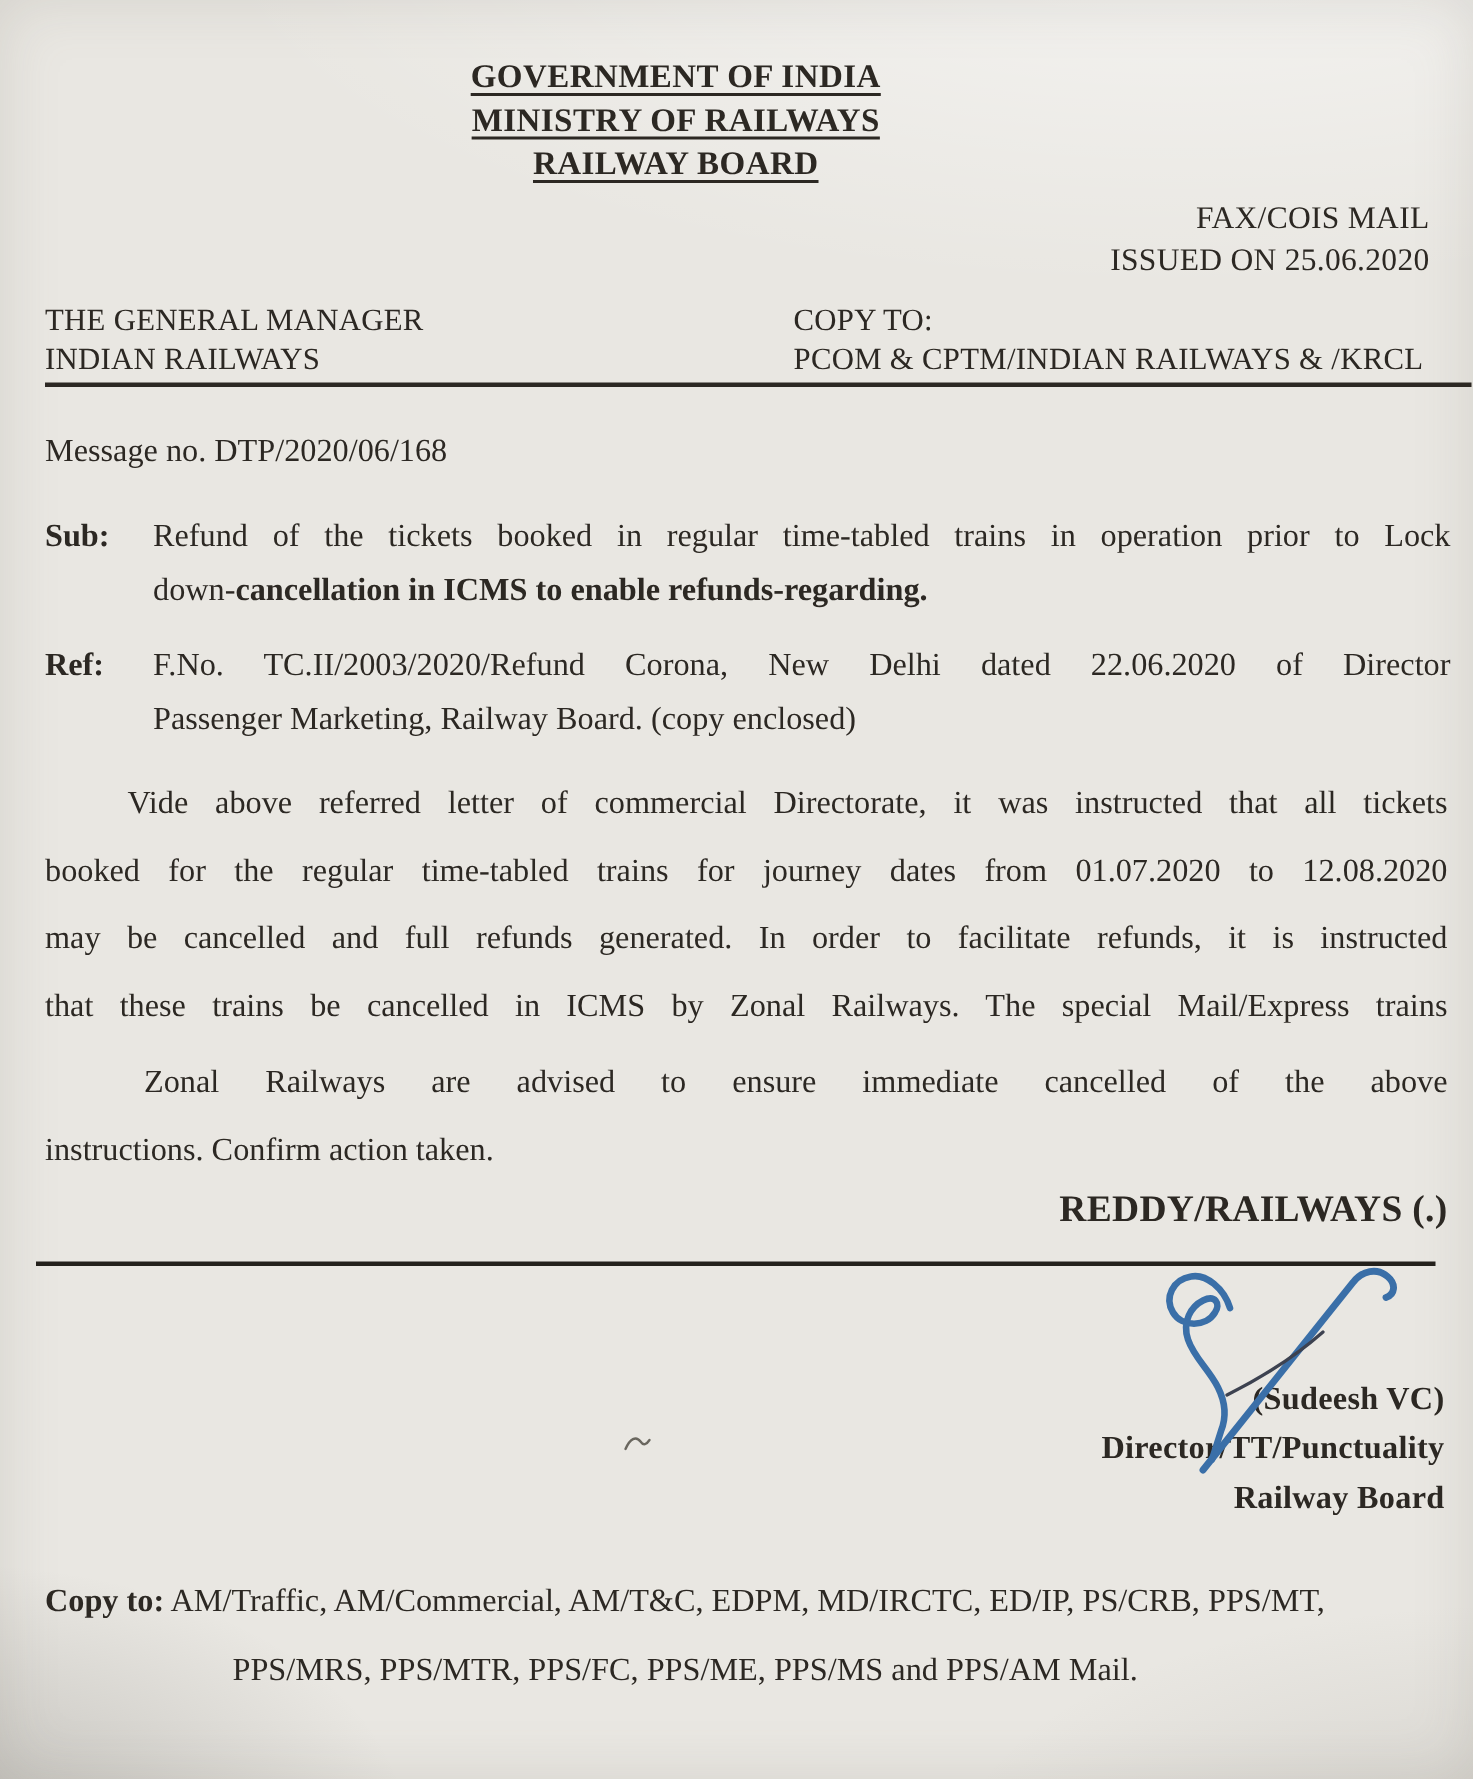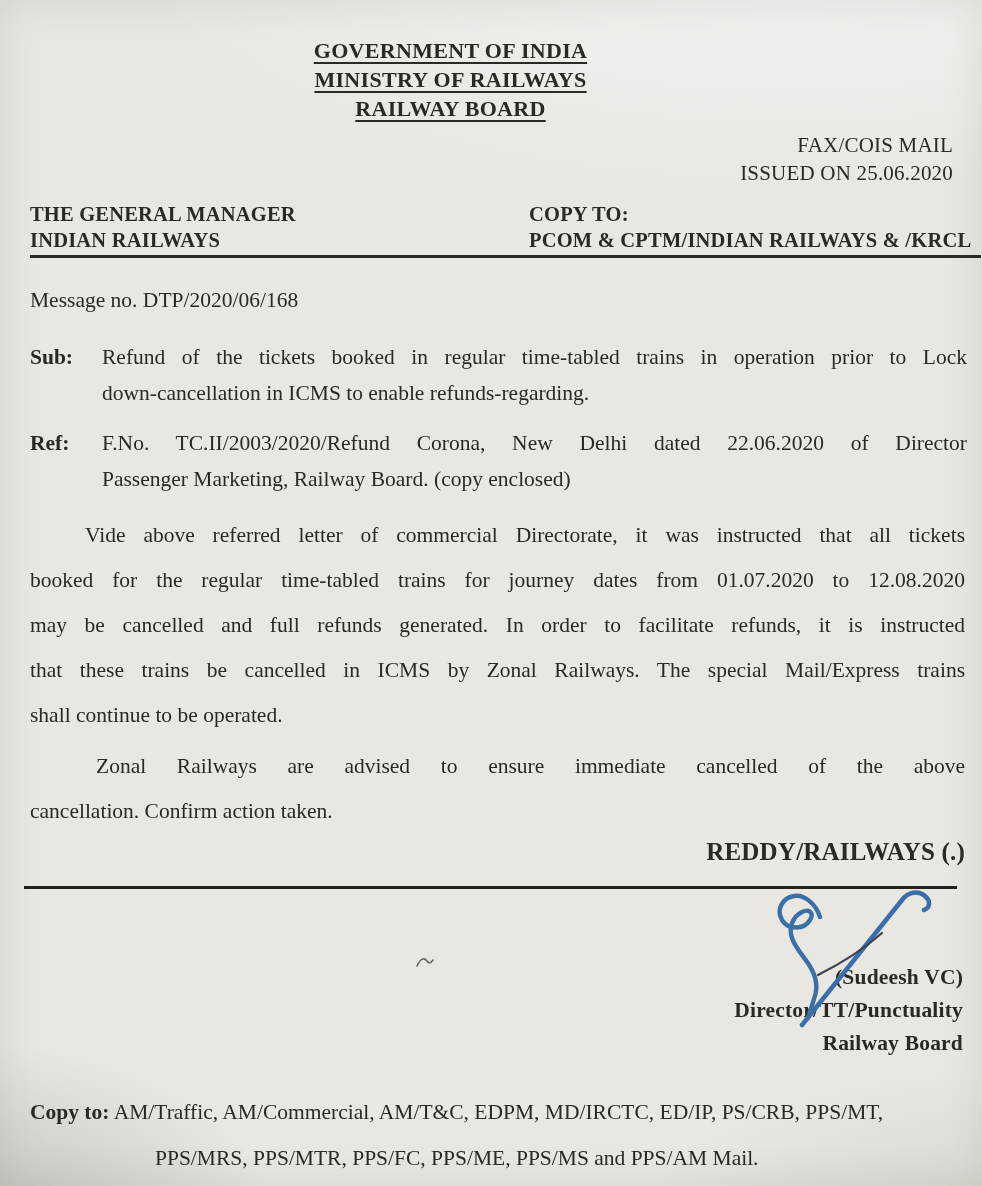--- a/index.html
+++ b/index.html
@@ -39,21 +39,21 @@
     font-weight:400;
     font-size:21px;
     line-height:28px;
     letter-spacing:.2px;
   }
   .addr-row{
     display:flex;
     margin-top:14px;
     border-bottom:3px solid #2c2823;
     padding-bottom:2px;
-    font-weight:700;
+    font-weight:400;
     font-size:20.5px;
     line-height:26px;
     letter-spacing:.2px;
   }
   .addr-left{flex:1;}
   .addr-right{width:452px;flex:none;}
   .message-no{
     margin-top:30px;
     font-size:21.5px;
   }
@@ -62,21 +62,21 @@
     margin-top:0;
     font-size:21.5px;
     line-height:36px;
   }
   .hang .label{flex:none;width:72px;font-weight:700;}
   .hang .content{flex:1;padding-right:14px;}
   .jline{text-align:justify;text-align-last:justify;}
   .lline{text-align:left;text-align-last:left;}
   .sub-block{margin-top:26px;}
   .ref-block{margin-top:14px;}
-  .bold-part{font-weight:400;text-align:center;}
+  .bold-part{font-weight:700;text-align:center;}
   .body-para{
     margin-top:16px;
     font-size:21.5px;
     line-height:45px;
     padding-right:16px;
   }
   .body-para.second{margin-top:6px;}
   .indent1{text-indent:55px;}
   .indent2{text-indent:66px;}
   .sender-code{
@@ -168,26 +168,25 @@
       <div class="jline">F.No. TC.II/2003/2020/Refund Corona, New Delhi dated 22.06.2020 of Director</div>
       <div class="lline">Passenger Marketing, Railway Board. (copy enclosed)</div>
     </div>
   </div>
 
   <div class="body-para">
     <div class="jline indent1">Vide above referred letter of commercial Directorate, it was instructed that all tickets</div>
     <div class="jline">booked for the regular time-tabled trains for journey dates from 01.07.2020 to 12.08.2020</div>
     <div class="jline">may be cancelled and full refunds generated. In order to facilitate refunds, it is instructed</div>
     <div class="jline">that these trains be cancelled in ICMS by Zonal Railways. The special Mail/Express trains</div>
-    <div class="lline">shall continue to be operated.</div>
   </div>
 
   <div class="body-para second">
     <div class="jline indent2">Zonal Railways are advised to ensure immediate cancelled of the above</div>
-    <div class="lline">cancellation. Confirm action taken.</div>
+    <div class="lline">instructions. Confirm action taken.</div>
   </div>
 
   <div class="sender-code">REDDY/RAILWAYS (.)</div>
 
   <hr class="rule">
 
   <div class="sig-area">
     <svg class="sig-svg" viewBox="0 0 230 145" aria-hidden="true">
       <path d="M 90 29 C 86 16 74 6 64 8 C 52 10 46 22 52 32 C 58 42 74 42 80 32 C 84 26 80 20 72 24 C 64 28 58 38 62 50 C 66 62 76 70 82 82 C 87 92 88 101 84 111 L 78 130" fill="none" stroke-width="4.4" stroke-linecap="round" stroke="#3a6fa8"></path>
       <path d="M 72 137 L 172 12 C 178 4 188 2 195 8 C 201 13 200 20 194 22" fill="none" stroke-width="4.6" stroke-linecap="round" stroke="#3a6fa8"></path>

